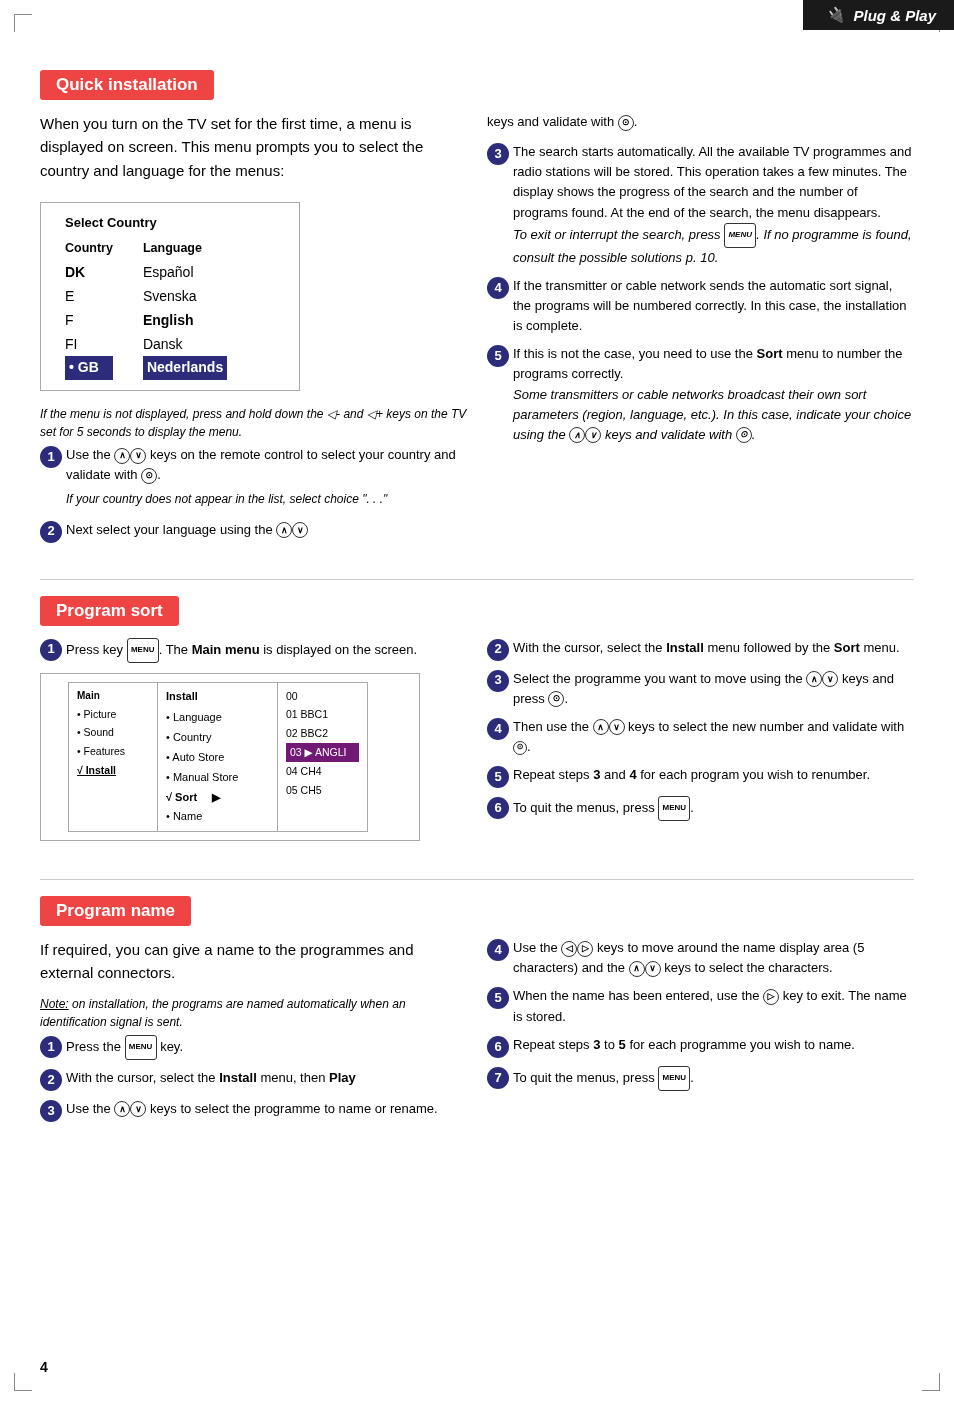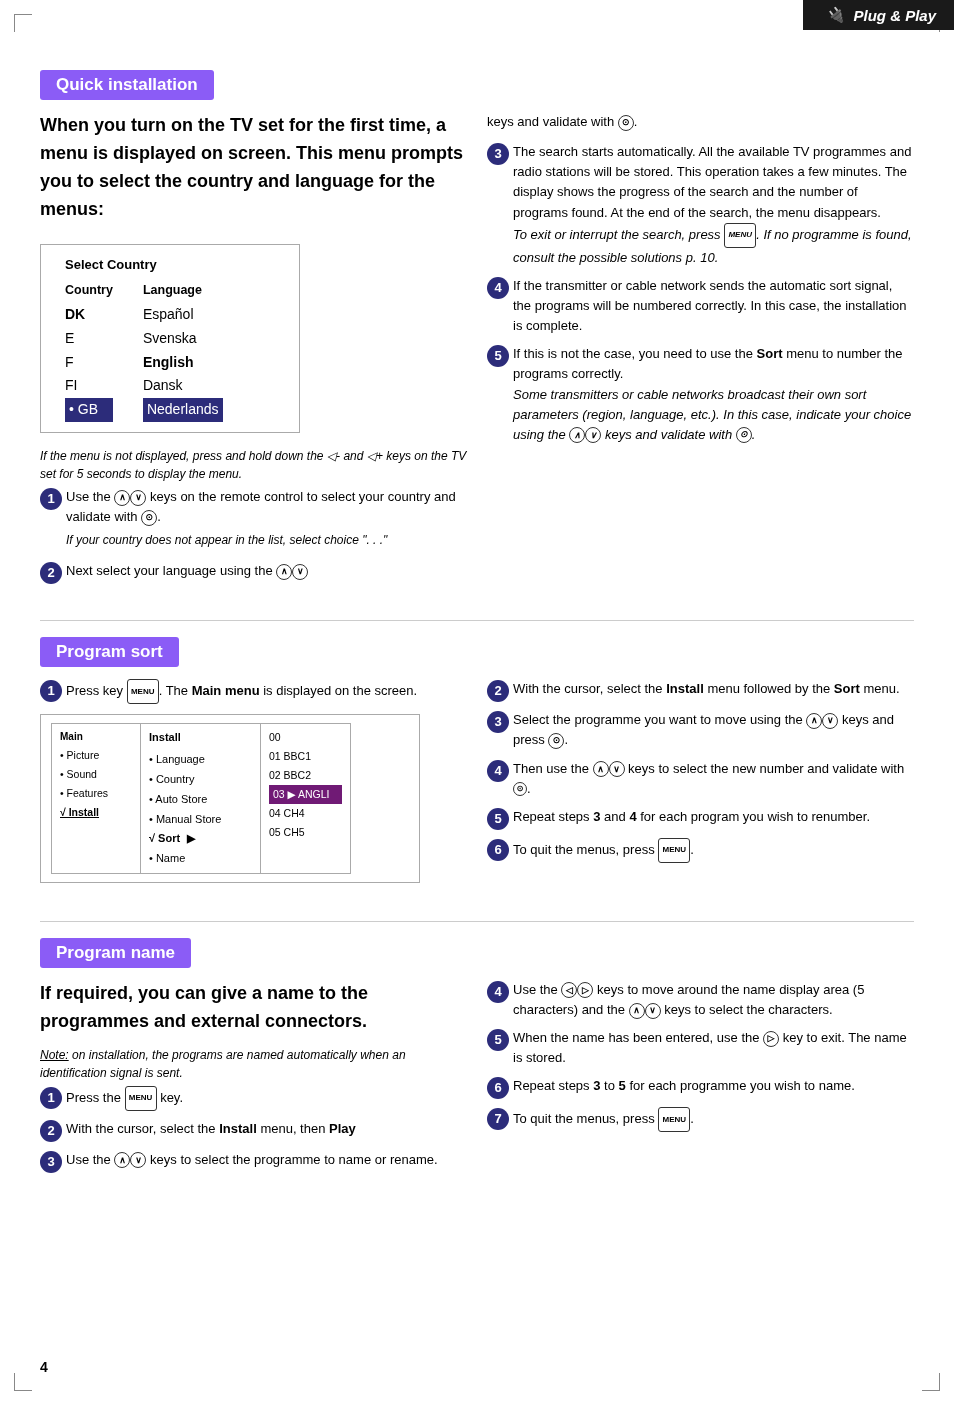--- a/index.html
+++ b/index.html
@@ -52,21 +52,21 @@
     .corner-line-bottom-right {
       position: absolute; bottom: 14px; right: 14px;
       width: 18px; height: 18px;
       border-right: 1.5px solid #888;
       border-bottom: 1.5px solid #888;
     }
 
     
     .section-header {
       display: inline-block;
-      background: #8b5cf6;
+      background: #ef4444;
       color: #fff;
       font-size: 17px;
       font-weight: bold;
       padding: 5px 16px;
       margin-bottom: 12px;
       border-radius: 3px;
     }
 
     
     .page-content {
@@ -83,24 +83,23 @@
       gap: 20px;
     }
 
     .left-col, .right-col {
       font-size: 13px;
       line-height: 1.55;
     }
 
     
     .intro-text {
-      font-size: 18px;
+      font-size: 15px;
       line-height: 1.55;
       margin-bottom: 10px;
-      font-weight: bold;
     }
 
     
     .country-box {
       border: 1.5px solid #aaa;
       padding: 10px 24px;
       margin: 10px 0 10px 0;
       display: inline-block;
       min-width: 260px;
       font-size: 12.5px;
@@ -123,21 +122,21 @@
       font-size: 14px;
       line-height: 1.7;
     }
     .country-col-items .highlight {
       font-weight: bold;
     }
     .selected-row {
       background: #2c2c7a;
       color: #fff;
       padding: 0 4px;
-      font-weight: normal;
+      font-weight: bold;
     }
 
     .italic-note {
       font-style: italic;
       font-size: 12px;
       line-height: 1.5;
       margin: 4px 0;
     }
 
     
@@ -241,20 +240,21 @@
       gap: 0;
       min-width: 300px;
       max-width: 380px;
     }
     .menu-left {
       border: 1px solid #aaa;
       padding: 4px 8px;
       min-width: 90px;
       font-size: 11px;
       line-height: 1.8;
+      margin-left: 17px;
     }
     .menu-left .main-label {
       font-weight: bold;
       font-size: 10px;
     }
     .menu-left .item {
       font-size: 10.5px;
     }
     .menu-left .item.active {
       text-decoration: underline;
@@ -268,21 +268,21 @@
       font-size: 11px;
       line-height: 1.8;
     }
     .menu-right .item {
       font-size: 11px;
     }
     .menu-right .arrow-item {
       font-weight: bold;
       display: flex;
       align-items: center;
-      gap: 3px;
+      gap: 11px;
     }
     .menu-programs {
       border: 1px solid #aaa;
       border-left: none;
       padding: 4px 8px;
       min-width: 90px;
       font-size: 11px;
       line-height: 1.8;
     }
     .menu-programs .item {

